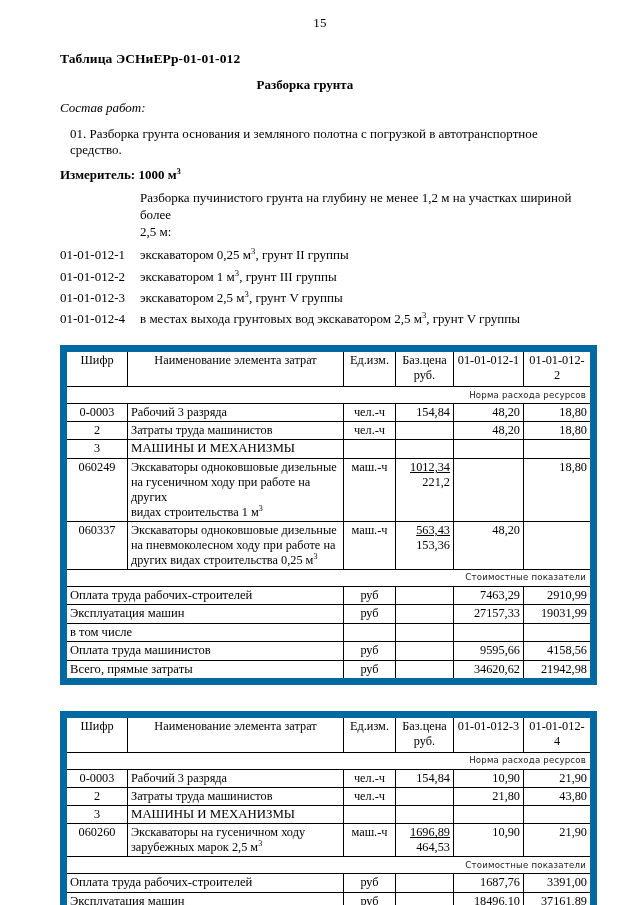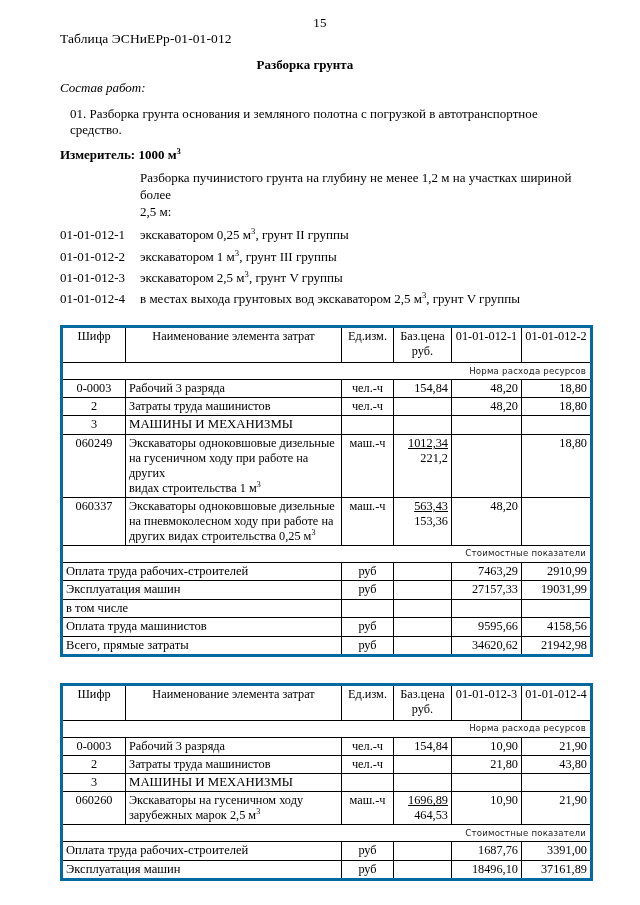--- a/index.html
+++ b/index.html
@@ -25,22 +25,23 @@
   .page-number {
     text-align: center;
     font-size: 13px;
     padding-top: 15px;
     letter-spacing: 0.2px;
   }
   .block {
     padding: 0 48px 0 60px;
   }
   .tbl-title {
-    font-weight: normal;
+    font-weight: bold;
     font-size: 13.5px;
+    margin-top: 20px;
     letter-spacing: 0.1px;
   }
   .doc-title {
     text-align: center;
     font-weight: bold;
     font-size: 13px;
     margin-top: 10px;
     padding-right: 42px;
   }
   .sostav {
@@ -91,21 +92,21 @@
   
   .tbl-wrap {
     padding: 0 48px 0 60px;
   }
   table.cost {
     border-collapse: collapse;
     width: 532px;
     table-layout: fixed;
     font-size: 12.3px;
     margin-top: 18px;
-    border: 3px solid #0369a1;
+    border: 7px solid #0369a1;
   }
   table.cost td, table.cost th {
     border: 1px solid #000;
     padding: 1px 3px;
     vertical-align: top;
     font-weight: normal;
     line-height: 1.22;
   }
   .c-shifr  { width: 64px;  text-align: center; }
   .c-name   { width: 216px; text-align: left; margin-left: 36px; }

